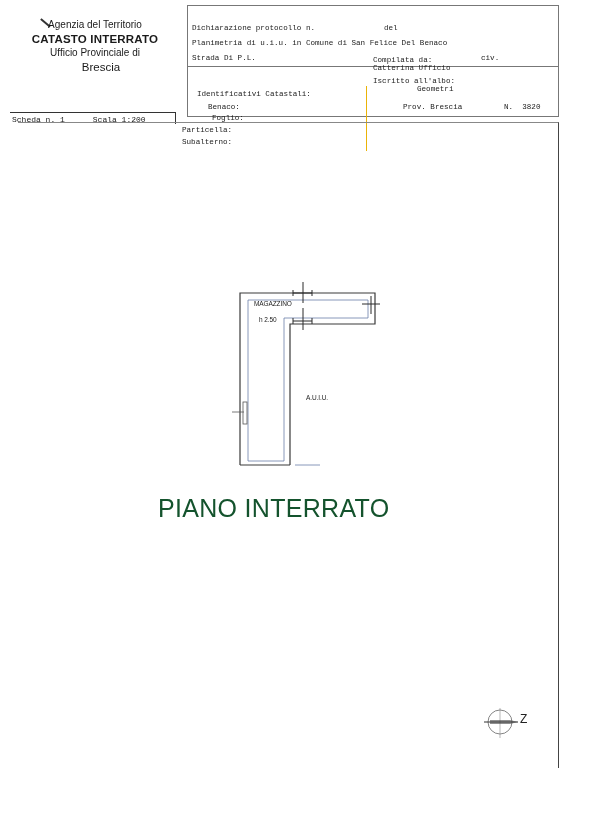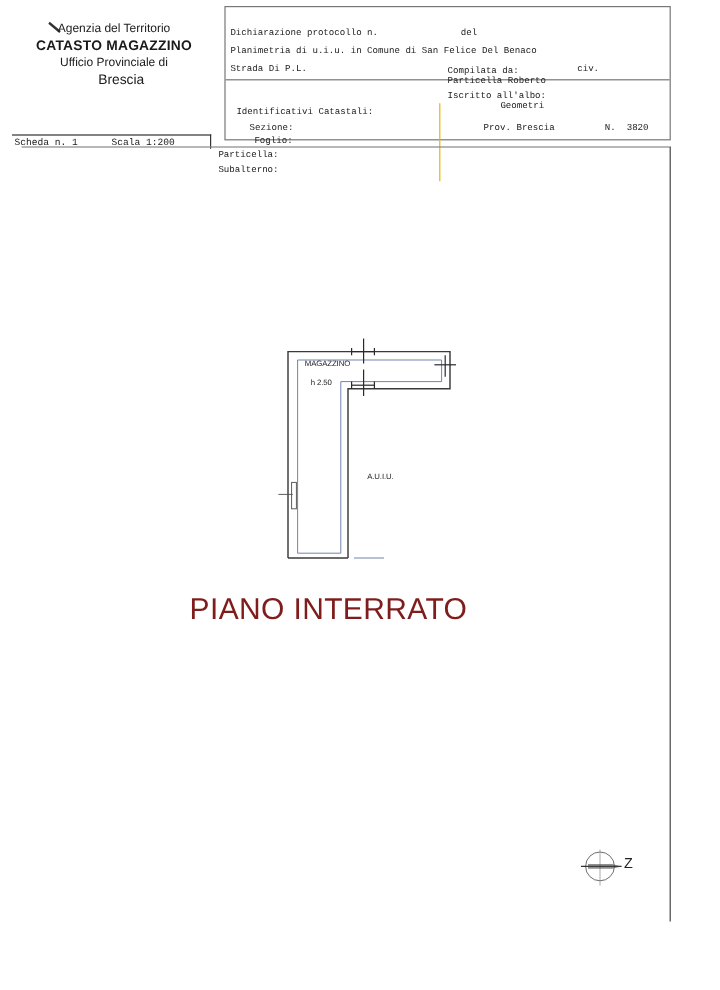--- a/index.html
+++ b/index.html
@@ -86,64 +86,64 @@
     .room-label {
       font-family: "Liberation Sans", sans-serif;
       font-size: 6.5px;
       color: #222;
       letter-spacing: -0.1px;
     }
     .floor-title {
       left: 158px; top: 494px;
       font-family: "Liberation Sans", sans-serif;
       font-size: 25px;
-      color: #7f1d1d;
+      color: #14532d;
       letter-spacing: 0.3px;
     }
     .north-z {
       left: 520px; top: 712px;
       font-family: "Liberation Sans", sans-serif;
       font-size: 12px;
       color: #222;
     }
   </style>
 </head>
 <body>
 
 <div class="abs tick-mark"></div>
 <div class="abs agency">
   <div class="l1">Agenzia del Territorio</div>
-  <div class="l2">CATASTO MAGAZZINO</div>
+  <div class="l2">CATASTO INTERRATO</div>
   <div class="l3">Ufficio Provinciale di</div>
   <div class="l4">Brescia</div>
 </div>
 
 <div class="abs scheda">
   <span>Scheda n. 1</span>
   <span>Scala 1:200</span>
 </div>
 
 <div class="abs tblock">
   <div class="top">
     <span class="row" style="left:4px; top:3px;">Dichiarazione protocollo n.</span>
     <span class="row" style="left:196px; top:3px;">del</span>
     <span class="row" style="left:4px; top:18px;">Planimetria di u.i.u. in Comune di San Felice Del Benaco</span>
     <span class="row" style="left:4px; top:33px;">Strada Di P.L.</span>
     <span class="row" style="left:293px; top:33px;">civ.</span>
   </div>
   <div class="bottom-left">
     <span class="row" style="left:9px; top:4px;">Identificativi Catastali:</span>
-    <span class="row" style="left:20px; top:17px;">Sezione:</span>
+    <span class="row" style="left:20px; top:17px;">Benaco:</span>
     <span class="row" style="left:24px; top:28px;">Foglio:</span>
     <span class="row" style="left:-6px; top:40px;">Particella:</span>
     <span class="row" style="left:-6px; top:52px;">Subalterno:</span>
   </div>
   <div class="bottom-right">
     <span class="row" style="left:6px; top:4px;">Compilata da:</span>
-    <span class="row" style="left:6px; top:12px;">Particella Roberto</span>
+    <span class="row" style="left:6px; top:12px;">Catterina Ufficio</span>
     <span class="row" style="left:6px; top:25px;">Iscritto all'albo:</span>
     <span class="row" style="left:6px; top:33px;margin-left:44px;">Geometri</span>
     <span class="row" style="left:6px; top:51px;padding-left:30px;">Prov. Brescia</span>
     <span class="row" style="left:137px; top:51px;">N.  3820</span>
   </div>
 </div>
 
 <div class="abs sheet"></div>
 
 <svg class="abs plan" width="600" height="825" viewBox="0 0 600 825">

